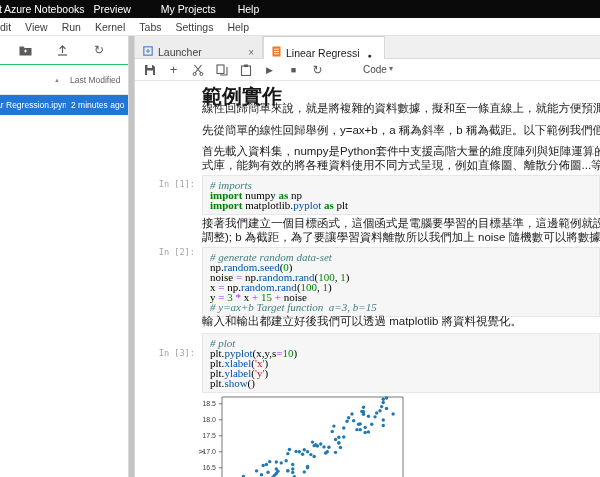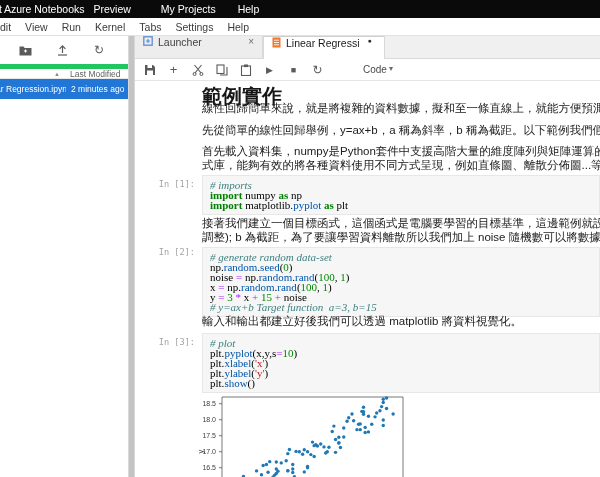--- a/index.html
+++ b/index.html
@@ -21,39 +21,39 @@
     border-bottom:1px solid #e2e2e2; display:flex; align-items:center; font-size:10.5px;
     color:#3c3c3c; overflow:hidden; }
   .menubar span { padding:0 7px; cursor:pointer; }
   .menubar span:first-child { margin-left:-14px; }
 
   
   .sidebar { position:absolute; top:36px; left:0; width:128px; bottom:0; background:#fff; }
   .fb-toolbar { height:28px; display:flex; align-items:center; padding-left:18px; gap:23px; }
   .fb-toolbar .ibtn { width:14px; height:14px; display:flex; align-items:center;
     justify-content:center; color:#5a5a5a; font-size:12px; cursor:pointer; }
-  .fb-header { height:15px; border-top:5px solid #22c55e; border-bottom:1px solid #e6e6e6;
+  .fb-header { height:31px; border-top:1px solid #22c55e; border-bottom:1px solid #e6e6e6;
     display:flex; align-items:center; font-size:8.5px; color:#616161; }
   .fb-header .name-col { width:66px; text-align:right; padding-right:6px; font-size:6px; color:#888; }
   .fb-header .lm-col { flex:1; padding-left:4px; }
   .fb-row { height:20px; background:#2276d6; color:#fff; display:flex; align-items:center;
     font-size:8.5px; cursor:pointer; overflow:hidden; }
   .fb-row .fname { width:66px; white-space:nowrap; overflow:hidden; text-indent:-20px; }
   .fb-row .fmod { flex:1; padding-left:5px; white-space:nowrap; }
 
   
   .splitter { position:absolute; top:36px; left:128px; width:7px; bottom:0;
     background:#c4c4c4; border-left:1px solid #d8d8d8; border-right:1px solid #d8d8d8; cursor:col-resize; }
 
   
   .main { position:absolute; top:36px; left:135px; right:0; bottom:0; background:#fff; }
 
   .tabbar { height:23px; background:#f0f0f0; border-bottom:1px solid #d9d9d9;
     display:flex; font-size:10.5px; color:#424242; }
-  .tab { display:flex; align-items:flex-start; padding:0 8px; gap:5px; cursor:pointer; }
+  .tab { display:flex; align-items:flex-end; padding:0 8px; gap:5px; cursor:pointer; }
   .tab.inactive { width:128px; border-right:1px solid #d9d9d9; background:#ededed; }
   .tab.inactive .close { margin-left:auto; color:#6e6e6e; font-size:10px; cursor:pointer; }
   .tab.active { width:122px; background:#fff; border:1px solid #d9d9d9; border-top:1px solid #cfcfcf;
     border-bottom:0; margin-bottom:-1px; z-index:2; color:#1a1a1a; }
   .tab .dot { font-size:7px; color:#2b2b2b; margin-left:3px; }
 
   .nb-toolbar { height:22px; background:#fff; border-bottom:1px solid #e4e4e4;
     display:flex; align-items:center; padding-left:8px; gap:11px; }
   .nb-toolbar .tbtn { width:13px; height:14px; display:flex; align-items:center;
     justify-content:center; color:#5a5a5a; cursor:pointer; font-size:10px; }
@@ -219,21 +219,21 @@
         <div class="cl"><span class="tk-com"># generate random data-set</span></div>
         <div class="cl"><span class="tk-pl">np.</span><span class="tk-prop">random</span><span class="tk-pl">.</span><span class="tk-prop">seed</span><span class="tk-pl">(</span><span class="tk-num">0</span><span class="tk-pl">)</span></div>
         <div class="cl"><span class="tk-pl">noise </span><span class="tk-op">=</span><span class="tk-pl"> np.</span><span class="tk-prop">random</span><span class="tk-pl">.</span><span class="tk-prop">rand</span><span class="tk-pl">(</span><span class="tk-num">100</span><span class="tk-pl">, </span><span class="tk-num">1</span><span class="tk-pl">)</span></div>
         <div class="cl"><span class="tk-pl">x </span><span class="tk-op">=</span><span class="tk-pl"> np.</span><span class="tk-prop">random</span><span class="tk-pl">.</span><span class="tk-prop">rand</span><span class="tk-pl">(</span><span class="tk-num">100</span><span class="tk-pl">, </span><span class="tk-num">1</span><span class="tk-pl">)</span></div>
         <div class="cl"><span class="tk-pl">y </span><span class="tk-op">=</span><span class="tk-pl"> </span><span class="tk-num">3</span><span class="tk-pl"> </span><span class="tk-op">*</span><span class="tk-pl"> x </span><span class="tk-op">+</span><span class="tk-pl"> </span><span class="tk-num">15</span><span class="tk-pl"> </span><span class="tk-op">+</span><span class="tk-pl"> noise</span></div>
         <div class="cl"><span class="tk-com"># y=ax+b Target function  a=3, b=15</span></div>
       </div>
 
     <div class="md" style="top:234px">輸入和輸出都建立好後我們可以透過 matplotlib 將資料視覺化。</div>
 
-    <div class="prompt" style="top:256px">In [3]:</div>
+    <div class="prompt" style="top:267px">In [3]:</div>
     <div class="codecell" style="top:252px">
         <div class="cl"><span class="tk-com"># plot</span></div>
         <div class="cl"><span class="tk-pl">plt.</span><span class="tk-prop">pyplot</span><span class="tk-pl">(x,y,s</span><span class="tk-op">=</span><span class="tk-num">10</span><span class="tk-pl">)</span></div>
         <div class="cl"><span class="tk-pl">plt.</span><span class="tk-prop">xlabel</span><span class="tk-pl">(</span><span class="tk-str">'x'</span><span class="tk-pl">)</span></div>
         <div class="cl"><span class="tk-pl">plt.</span><span class="tk-prop">ylabel</span><span class="tk-pl">(</span><span class="tk-str">'y'</span><span class="tk-pl">)</span></div>
         <div class="cl"><span class="tk-pl">plt.</span><span class="tk-prop">show</span><span class="tk-pl">()</span></div>
       </div>
 
     <div class="figure">
       <svg width="270" height="170" xmlns="http://www.w3.org/2000/svg">

